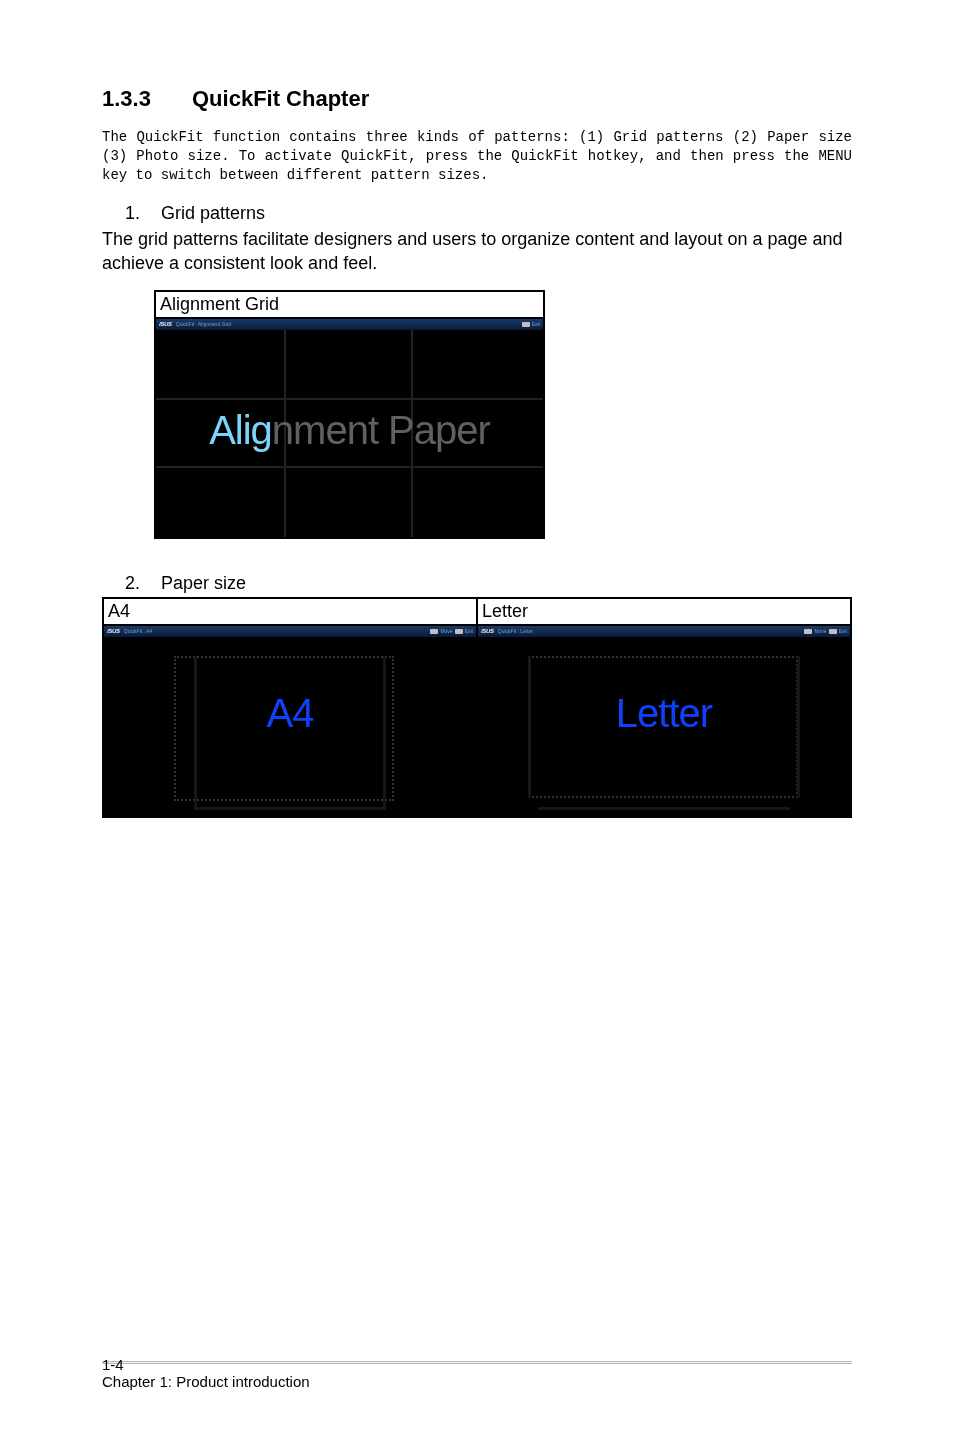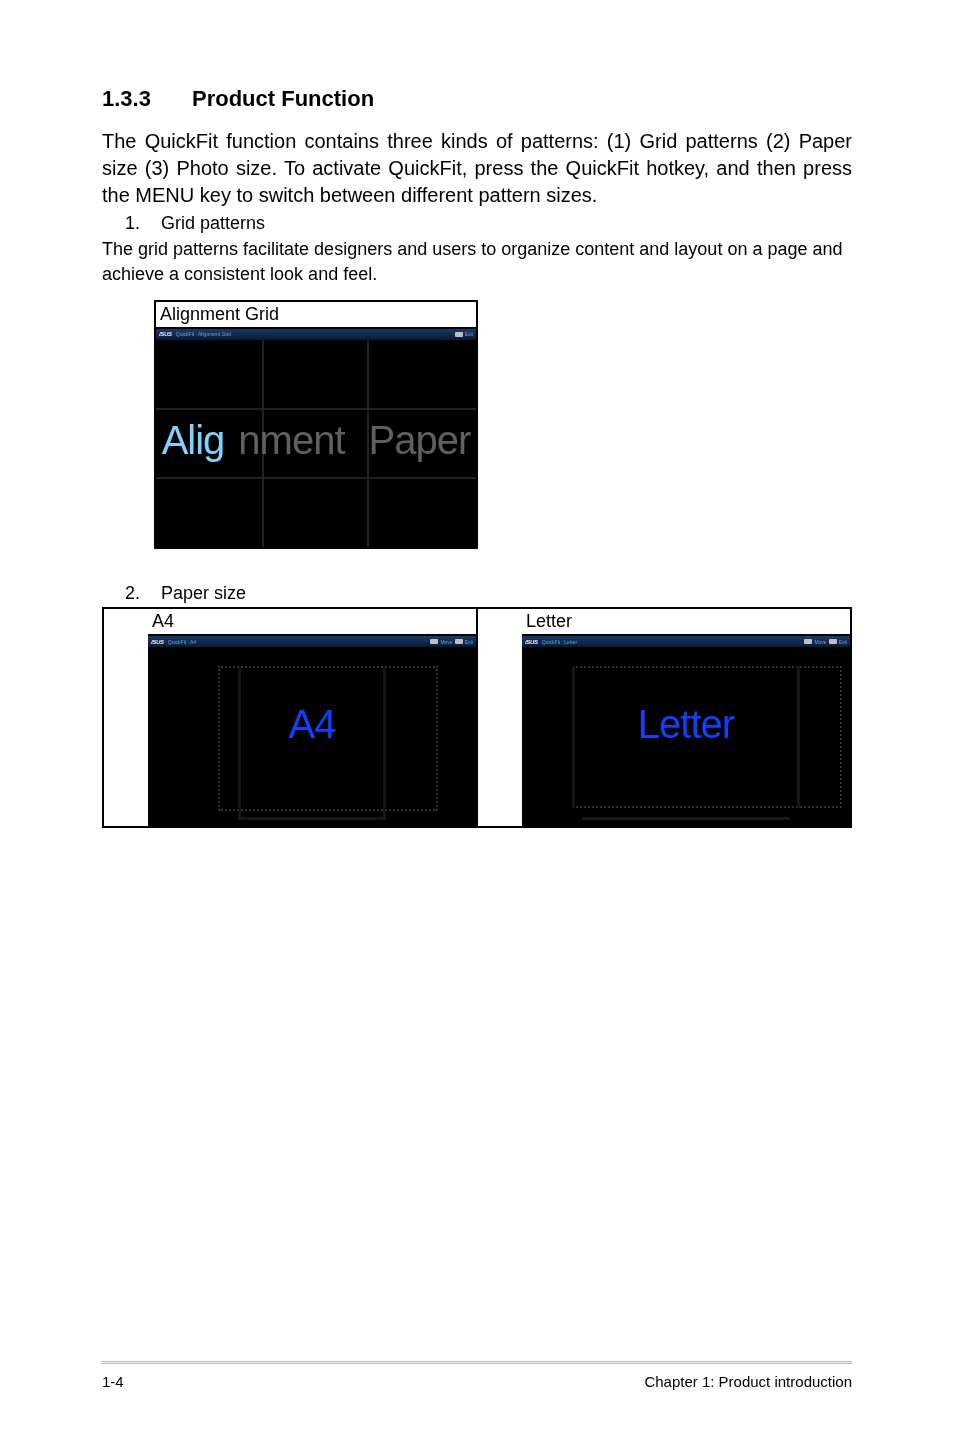--- a/index.html
+++ b/index.html
@@ -14,45 +14,46 @@
   .page {
     padding: 86px 102px 0 102px;
   }
   .section-heading {
     font-size: 22px;
     font-weight: bold;
     margin-bottom: 16px;
   }
   .section-heading .num { display: inline-block; width: 90px; }
   .body-text {
-    font-size: 20px;
+    font-size: 14px;
     line-height: 1.35;
     text-align: justify;
-    margin-bottom: 2px;
+    margin-bottom: 16px;
+    font-family: Liberation Mono, monospace;
   }
   .list-item-line {
     font-size: 18px;
     line-height: 1.35;
     margin-bottom: 2px;
     margin-left: 23px;
   }
   .list-item-line .ln { display: inline-block; width: 36px; }
   .sub-body {
     font-size: 18px;
     line-height: 1.35;
     margin-bottom: 14px;
   }
 
   
   .fig-align-wrap {
     margin-left: 52px;
     margin-bottom: 32px;
   }
   .fig-align {
-    width: 324px;
+    width: 391px;
     border: 2px solid #000;
     background: #fff;
   }
   .fig-label {
     font-size: 18px;
     padding: 2px 4px 2px 4px;
     border-bottom: 2px solid #000;
     background: #fff;
   }
   .screen-align {
@@ -90,32 +91,31 @@
   .align-text {
     position: absolute;
     top: 50%; left: 50%;
     transform: translate(-50%, -55%);
     font-size: 40px;
     font-weight: 400;
     letter-spacing: -1px;
     white-space: nowrap;
   }
   .align-text .blue { color: #7dd3fc; }
-  .align-text .gray { color: #606060; padding-left: 14px; }
+  .align-text .gray { color: #606060; }
 
   
   .paper-row {
     display: flex;
     margin-bottom: 20px;
   }
   .fig-paper {
     width: 376px;
     border: 2px solid #000;
     background: #fff;
-    padding-left: 44px;
   }
   .fig-paper + .fig-paper { margin-left: -2px; }
   .screen-paper {
     position: relative;
     height: 190px;
     background: #000;
   }
   .osd-bar-p {
     position: absolute;
     top: 0; left: 0; right: 0;
@@ -168,29 +168,30 @@
     background: linear-gradient(#bbb 0 1px, #eee 1px 2px, #bbb 2px 3px);
   }
   .footer {
     position: absolute;
     left: 102px; right: 102px;
     bottom: 48px;
     display: flex;
     justify-content: space-between;
     font-size: 15px;
     color: #000;
+    flex-direction: column;
   }
 </style>
 </head>
 <body>
 
 <div class="page">
 
   <h2 class="section-heading">
-    <span class="num">1.3.3</span><span>Product Function</span>
+    <span class="num">1.3.3</span><span>QuickFit Chapter</span>
   </h2>
 
   <p class="body-text">The QuickFit function contains three kinds of patterns: (1) Grid patterns (2) Paper size (3) Photo size. To activate QuickFit, press the QuickFit hotkey, and then press the MENU key to switch between different pattern sizes.</p>
 
   <p class="list-item-line">
     <span class="ln">1.</span><span>Grid patterns</span>
   </p>
   <p class="sub-body">The grid patterns facilitate designers and users to organize content and layout on a page and achieve a consistent look and feel.</p>
 
   <div class="fig-align-wrap">

